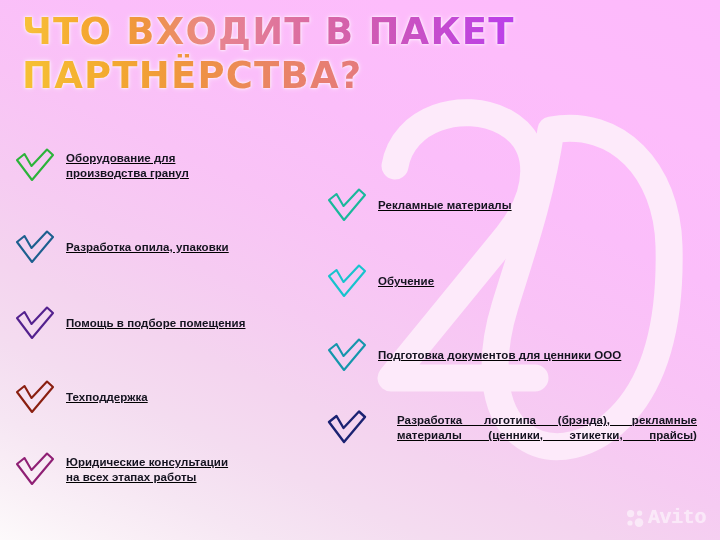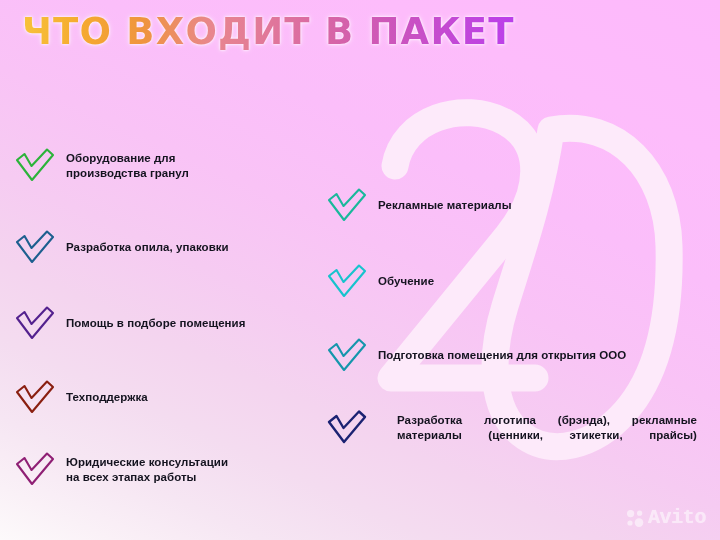--- a/index.html
+++ b/index.html
@@ -99,20 +99,21 @@
 
   
   .column { position: absolute; }
   #column-left  { left: 14px;  top: 146px; width: 300px; }
   #column-right { left: 326px; top: 186px; width: 380px; }
 
   .check-item {
     position: absolute;
     display: flex;
     align-items: flex-start;
+    text-decoration: underline;
   }
 
   .check-icon {
     flex: 0 0 auto;
     width: 42px;
     height: 40px;
     margin-right: 10px;
   }
   .check-icon svg { display: block; width: 100%; height: 100%; }
 
@@ -183,20 +184,21 @@
                  C 316 248, 300 300, 270 334
                  C 240 368, 196 380, 166 356
                  C 136 332, 134 280, 150 228
                  C 166 176, 186 120, 196 52 Z"></path>
       </g>
     </svg>
   </div>
 
   <div id="title-block">
     <span class="title-line" id="title-line-1">ЧТО ВХОДИТ В ПАКЕТ</span>
+    <span class="title-line" id="title-line-2">ПАРТНЁРСТВА?</span>
   </div>
 
   <div class="column" id="column-left">
 
     <div class="check-item" id="li-0">
       <span class="check-icon">
         <svg viewBox="0 0 42 40" xmlns="http://www.w3.org/2000/svg" aria-hidden="true">
           <path d="M3 14 L10.5 8 L17.5 20 L33 3.5 L39 9 L18 34 Z" fill="none" stroke="#2cb33a" stroke-width="2.1" stroke-linejoin="round" stroke-linecap="round"></path>
         </svg>
       </span>
@@ -260,21 +262,21 @@
       </span>
       <span class="check-label">Обучение</span>
     </div>
 
     <div class="check-item" id="ri-2">
       <span class="check-icon">
         <svg viewBox="0 0 42 40" xmlns="http://www.w3.org/2000/svg" aria-hidden="true">
           <path d="M3 14 L10.5 8 L17.5 20 L33 3.5 L39 9 L18 34 Z" fill="none" stroke="#1596ac" stroke-width="2.1" stroke-linejoin="round" stroke-linecap="round"></path>
         </svg>
       </span>
-      <span class="check-label">Подготовка помещения для открытия ООО</span>
+      <span class="check-label">Подготовка документов для ценники ООО</span>
     </div>
 
     <div class="check-item" id="ri-3">
       <span class="check-icon">
         <svg viewBox="0 0 42 40" xmlns="http://www.w3.org/2000/svg" aria-hidden="true">
           <path d="M3 14 L10.5 8 L17.5 20 L33 3.5 L39 9 L18 34 Z" fill="none" stroke="#1b2272" stroke-width="2.4" stroke-linejoin="round" stroke-linecap="round"></path>
         </svg>
       </span>
       <span class="check-label justified">Разработка   логотипа   (брэнда),   рекламные материалы (ценники, этикетки, прайсы)</span>
     </div>

